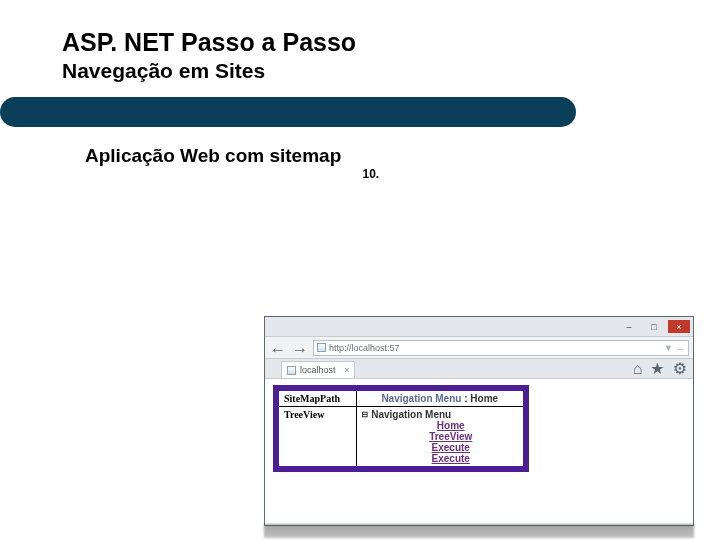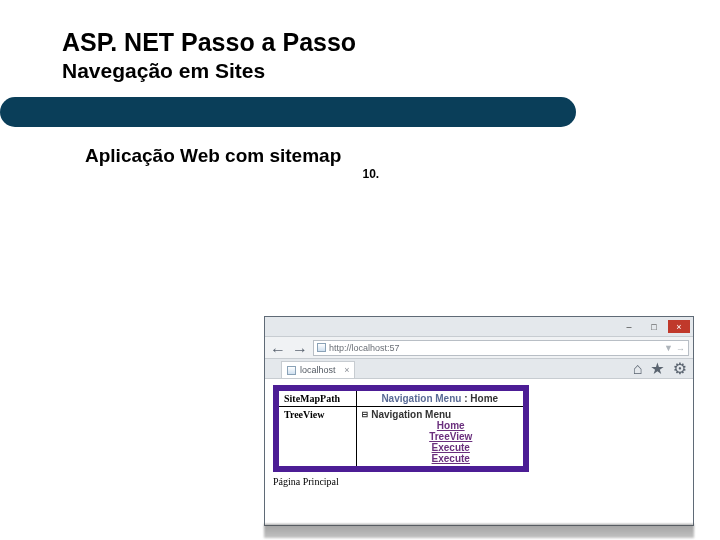--- a/index.html
+++ b/index.html
@@ -174,16 +174,15 @@
             <span>Navigation Menu</span>
           </div>
           <div class="tree-child">Home</div>
           <div class="tree-child">TreeView</div>
           <div class="tree-child">Execute</div>
           <div class="tree-child">Execute</div>
         </td>
       </tr>
     </tbody>
       </table>
-    <div class="footer-text">Página Principal</div>
   </div>
 </div>
 <div class="shadow"></div>
 
 </body></html>

